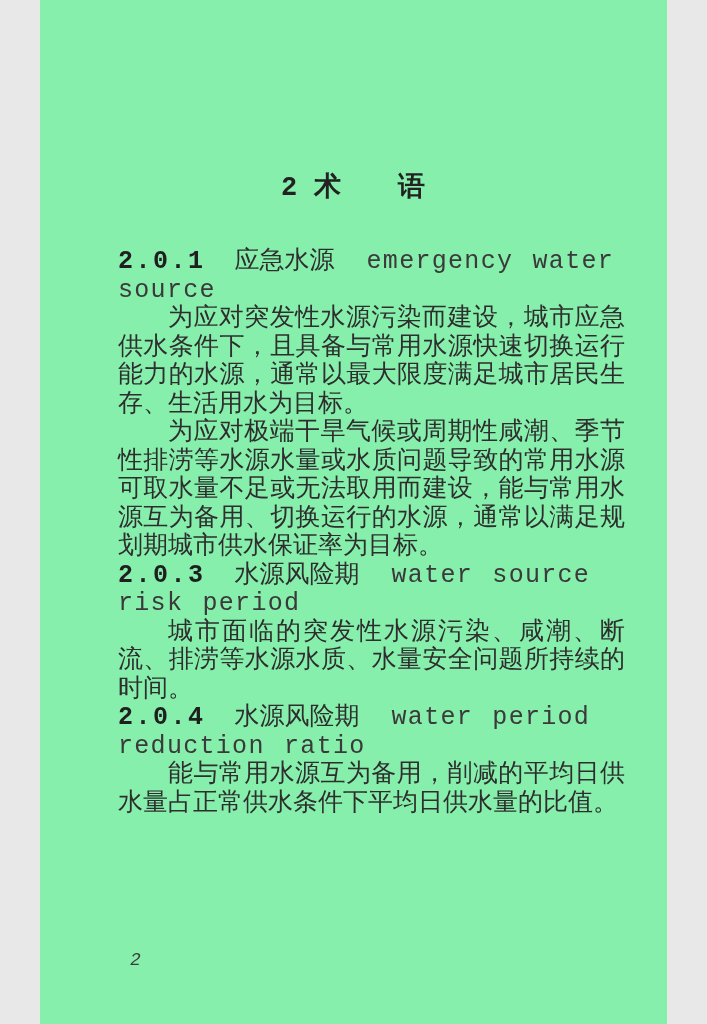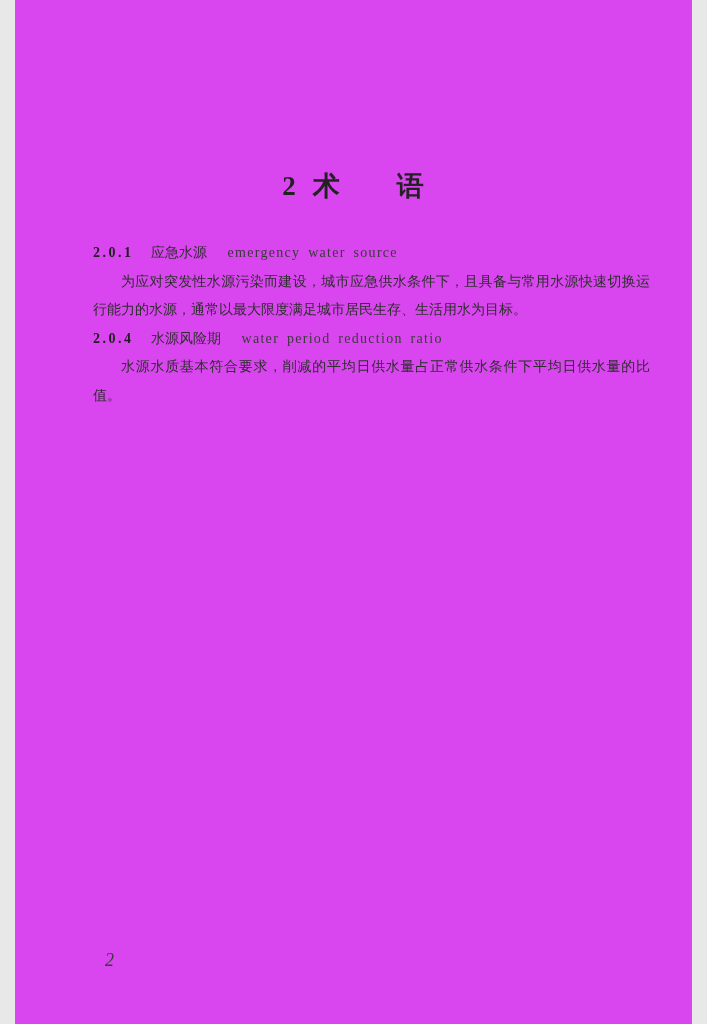--- a/index.html
+++ b/index.html
@@ -2,44 +2,44 @@
 <html><head>
 <meta charset="utf-8">
 <style>
   html, body {
     margin: 0;
     padding: 0;
     background: #e8e8e8;
   }
   .page {
     position: relative;
-    width: 677px;
+    width: 627px;
     height: 1024px;
     margin: 0 auto;
-    background: #d946ef;
-    font-family: Liberation Serif, serif;
+    background: #86efac;
+    font-family: Liberation Mono, monospace;
     color: #2e2e2e;
     overflow: hidden;
   }
   .chapter-title {
     margin: 0;
     padding-top: 168px;
     text-align: center;
     font-size: 27px;
     font-weight: bold;
     color: #222;
     letter-spacing: 1px;
   }
   .chapter-title .chapter-number {
     margin-right: 16px;
   }
   .terms {
-    margin-top: 35px;
+    margin-top: 44px;
     padding: 0 42px 0 78px;
-    font-size: 14px;
+    font-size: 25px;
     line-height: 28.5px;
     text-align: justify;
   }
   .term-heading {
     margin: 0;
     text-align: left;
   }
   .term-number {
     font-weight: bold;
     letter-spacing: 2.5px;
@@ -83,29 +83,38 @@
     <section class="term">
       <p class="term-heading">
         <span class="term-number">2.0.1</span>
         <span class="term-zh">应急水源</span>
         <span class="term-en">emergency water source</span>
       </p>
       <p class="term-def">为应对突发性水源污染而建设，城市应急供水条件下，且具备与常用水源快速切换运行能力的水源，通常以最大限度满足城市居民生存、生活用水为目标。</p>
     </section>
 
     <section class="term">
+      <p class="term-def">为应对极端干旱气候或周期性咸潮、季节性排涝等水源水量或水质问题导致的常用水源可取水量不足或无法取用而建设，能与常用水源互为备用、切换运行的水源，通常以满足规划期城市供水保证率为目标。</p>
     </section>
 
+    <section class="term">
+      <p class="term-heading">
+        <span class="term-number">2.0.3</span>
+        <span class="term-zh">水源风险期</span>
+        <span class="term-en">water source risk period</span>
+      </p>
+      <p class="term-def">城市面临的突发性水源污染、咸潮、断流、排涝等水源水质、水量安全问题所持续的时间。</p>
+    </section>
 
     <section class="term">
       <p class="term-heading">
         <span class="term-number">2.0.4</span>
         <span class="term-zh">水源风险期</span>
         <span class="term-en">water period reduction ratio</span>
       </p>
-      <p class="term-def">水源水质基本符合要求，削减的平均日供水量占正常供水条件下平均日供水量的比值。</p>
+      <p class="term-def">能与常用水源互为备用，削减的平均日供水量占正常供水条件下平均日供水量的比值。</p>
     </section>
 
   </main>
 
   <div class="page-number">2</div>
 
 </div>
 
 </body></html>

